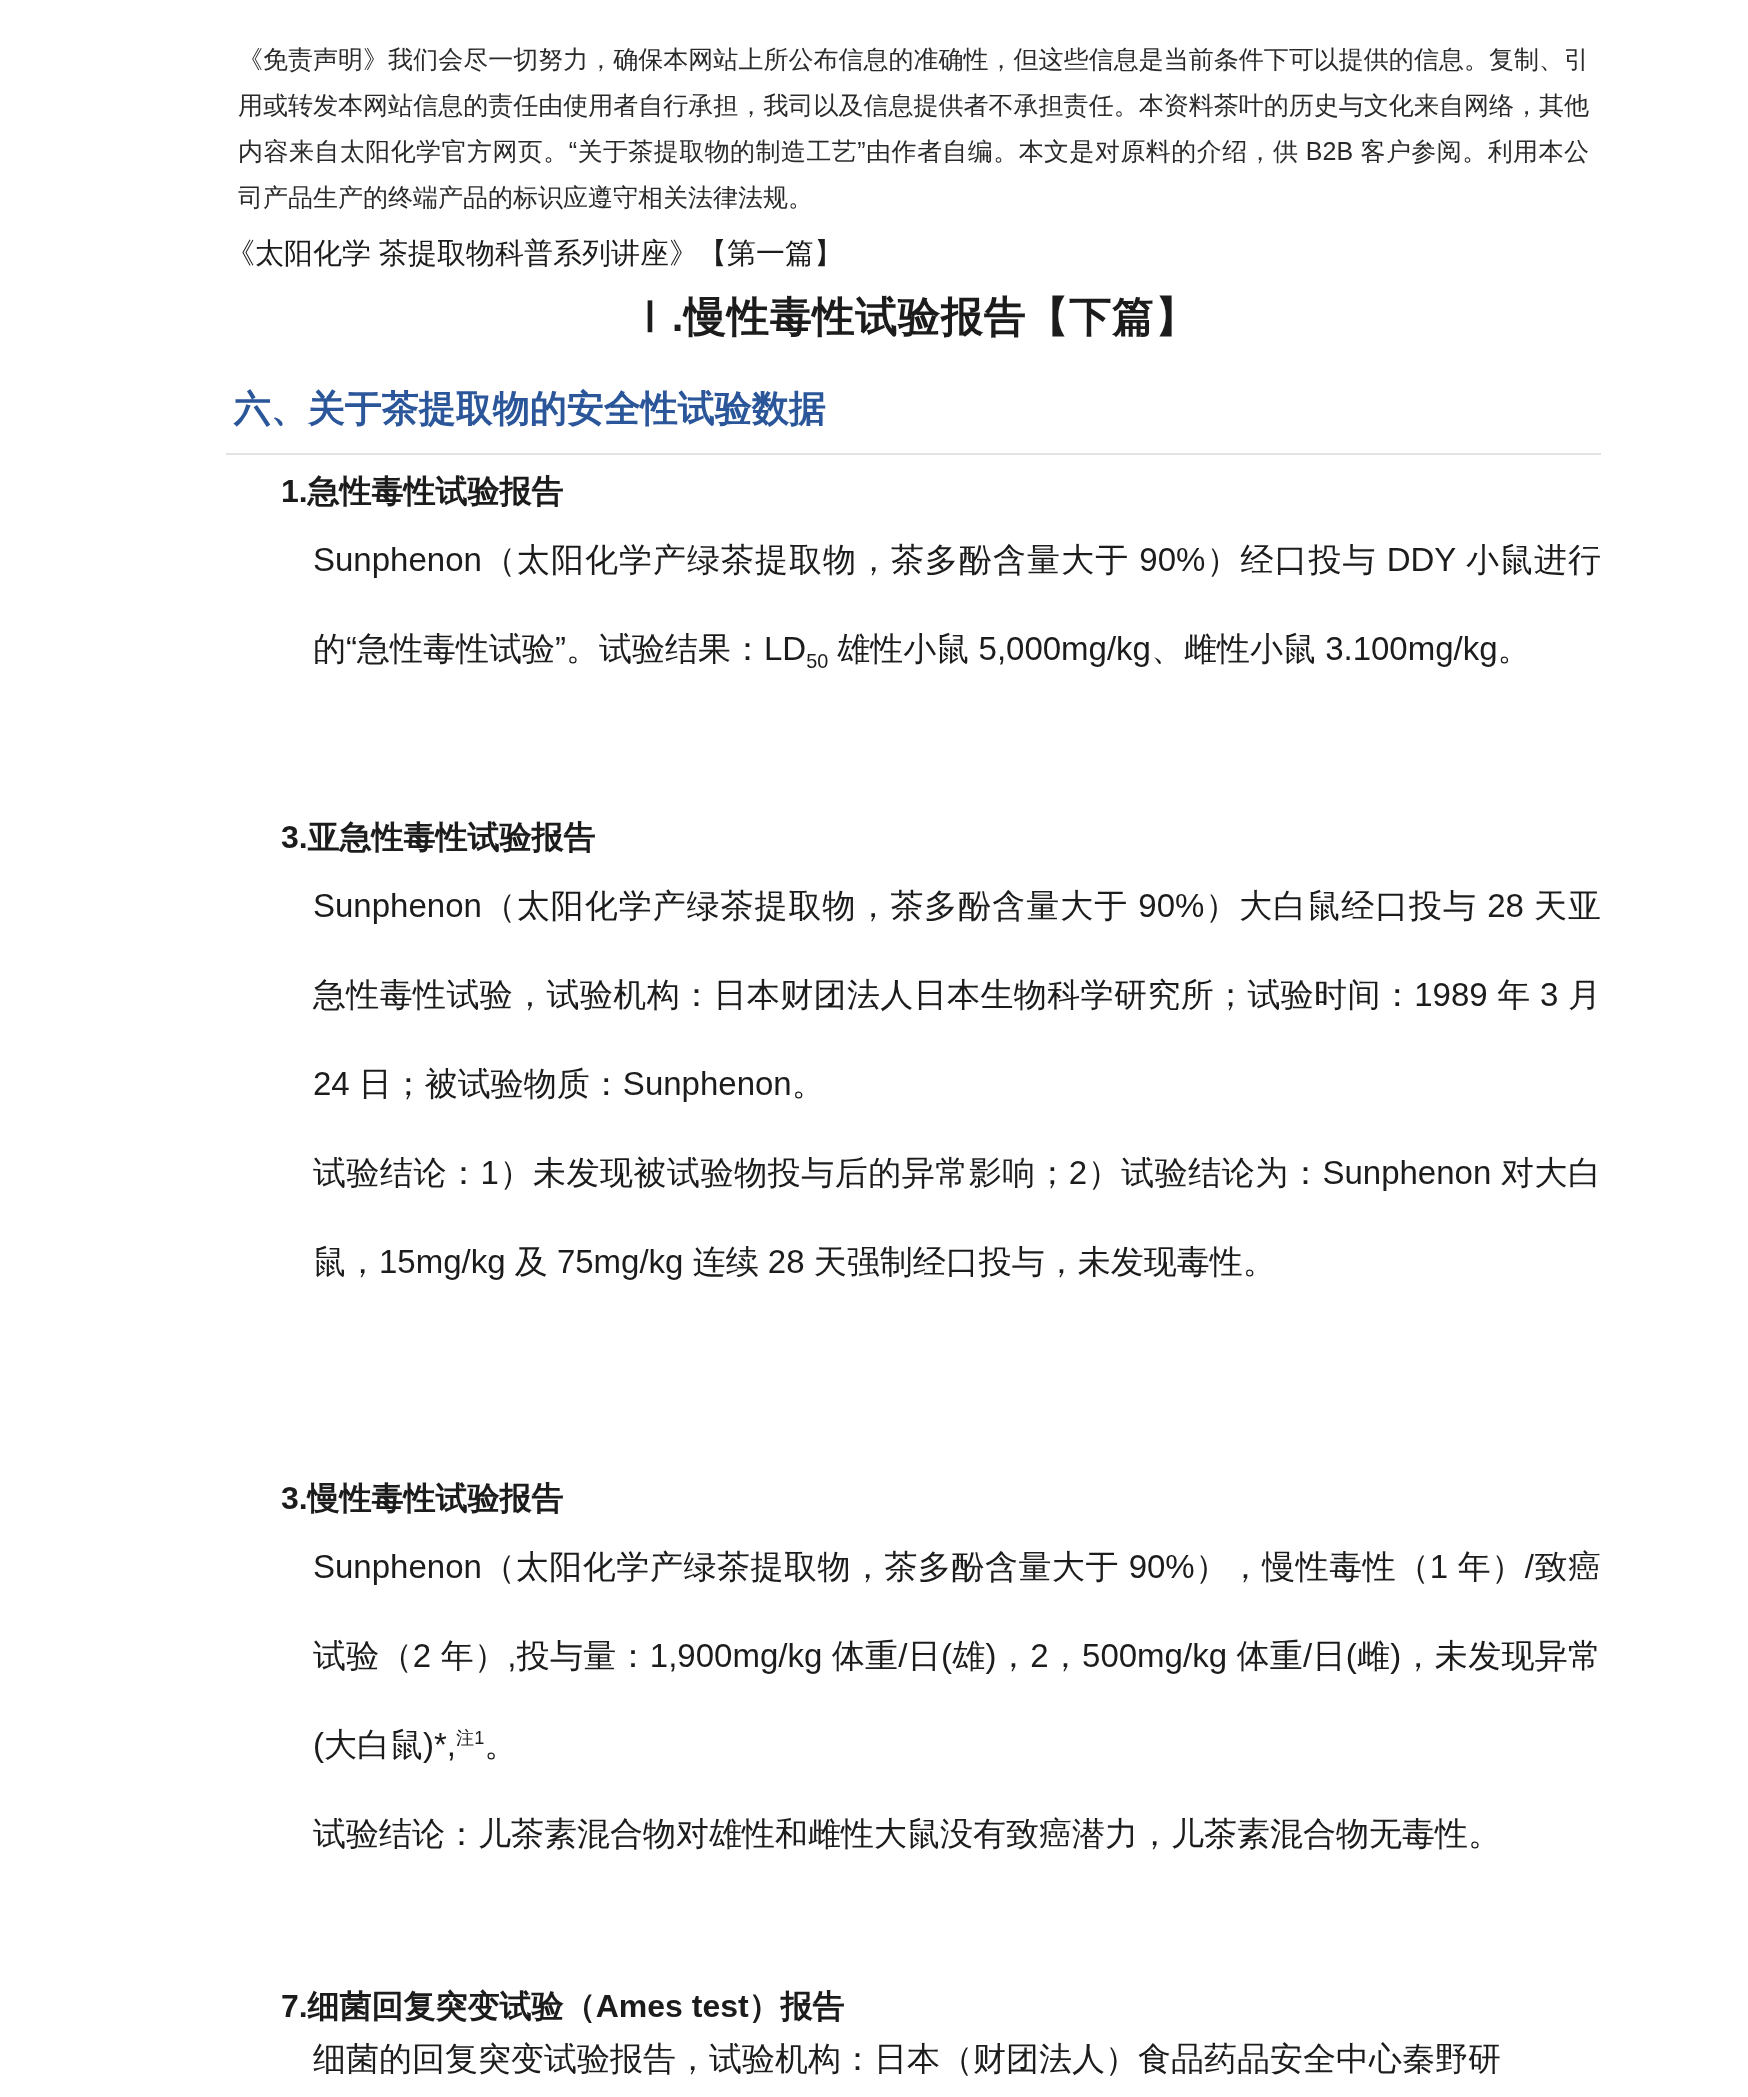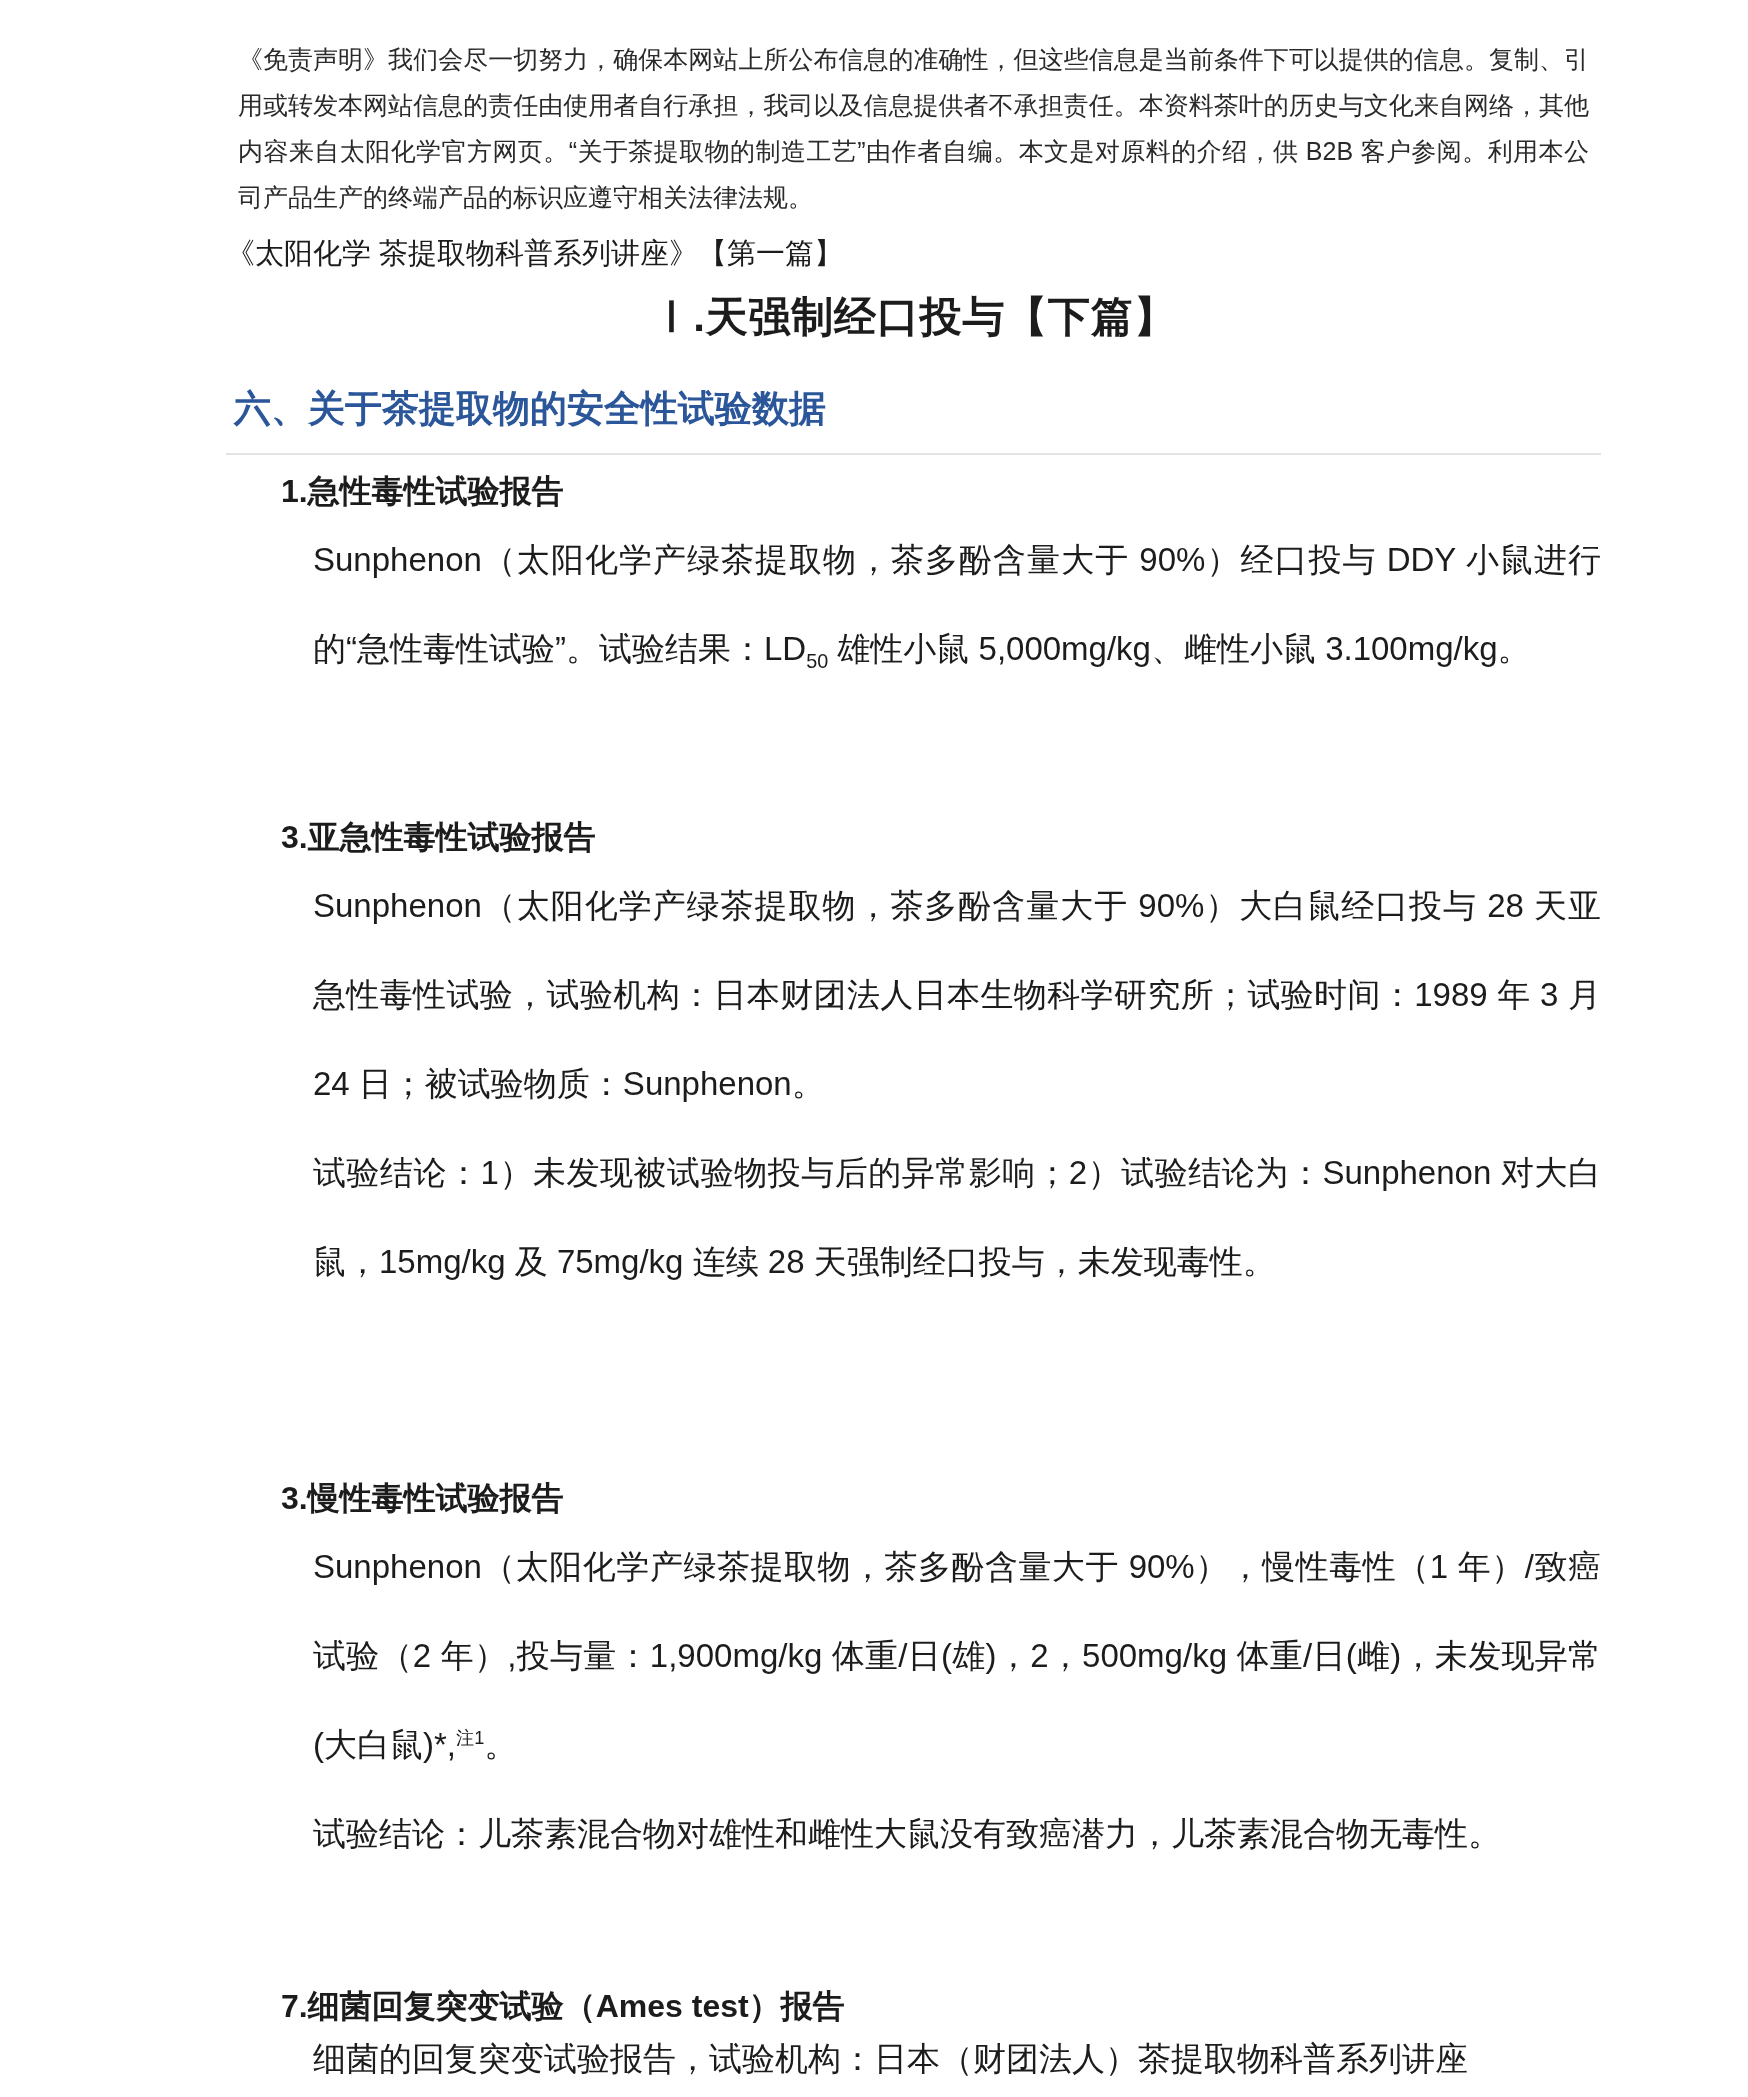--- a/index.html
+++ b/index.html
@@ -83,21 +83,21 @@
 </style>
 </head>
 <body>
 
 <div class="page">
 
   <p class="disclaimer">《免责声明》我们会尽一切努力，确保本网站上所公布信息的准确性，但这些信息是当前条件下可以提供的信息。复制、引用或转发本网站信息的责任由使用者自行承担，我司以及信息提供者不承担责任。本资料茶叶的历史与文化来自网络，其他内容来自太阳化学官方网页。“关于茶提取物的制造工艺”由作者自编。本文是对原料的介绍，供 B2B 客户参阅。利用本公司产品生产的终端产品的标识应遵守相关法律法规。</p>
 
   <p class="series">《太阳化学 茶提取物科普系列讲座》【第一篇】</p>
 
-  <h1 class="doc-title">Ⅰ.天强制经口投与【下篇】</h1>
+  <h1 class="doc-title">Ⅰ.慢性毒性试验报告【下篇】</h1>
 
   <h2 class="chapter" style="color: rgb(43, 87, 154);">六、关于茶提取物的安全性试验数据</h2>
 
   <hr class="rule">
 
   <section id="sec1">
     <h3 class="sec-heading">1.急性毒性试验报告</h3>
     <p class="body"><span>Sunphenon（太阳化学产绿茶提取物，茶多酚含量大于 90%）经口投与 DDY 小鼠进行的“急性毒性试验”。试验结果：LD</span><sub class="ld-sub">50</sub><span> 雄性小鼠 5,000mg/kg、雌性小鼠 3.100mg/kg。</span></p>
   </section>
 
@@ -108,17 +108,17 @@
   </section>
 
   <section id="sec3">
     <h3 class="sec-heading">3.慢性毒性试验报告</h3>
     <p class="body"><span>Sunphenon（太阳化学产绿茶提取物，茶多酚含量大于 90%），慢性毒性（1 年）/致癌试验（2 年）,投与量：1,900mg/kg 体重/日(雄)，2，500mg/kg 体重/日(雌)，未发现异常(大白鼠)*,</span><sup class="note-sup">注1</sup><span>。</span></p>
     <p class="body">试验结论：儿茶素混合物对雄性和雌性大鼠没有致癌潜力，儿茶素混合物无毒性。</p>
   </section>
 
   <section id="sec4">
     <h3 class="sec-heading">7.细菌回复突变试验（Ames test）报告</h3>
-    <p class="body">细菌的回复突变试验报告，试验机构：日本（财团法人）茶提取物科普系列讲座</p>
+    <p class="body">细菌的回复突变试验报告，试验机构：日本（财团法人）食品药品安全中心秦野研</p>
   </section>
 
 </div>
 
 
 </body></html>

